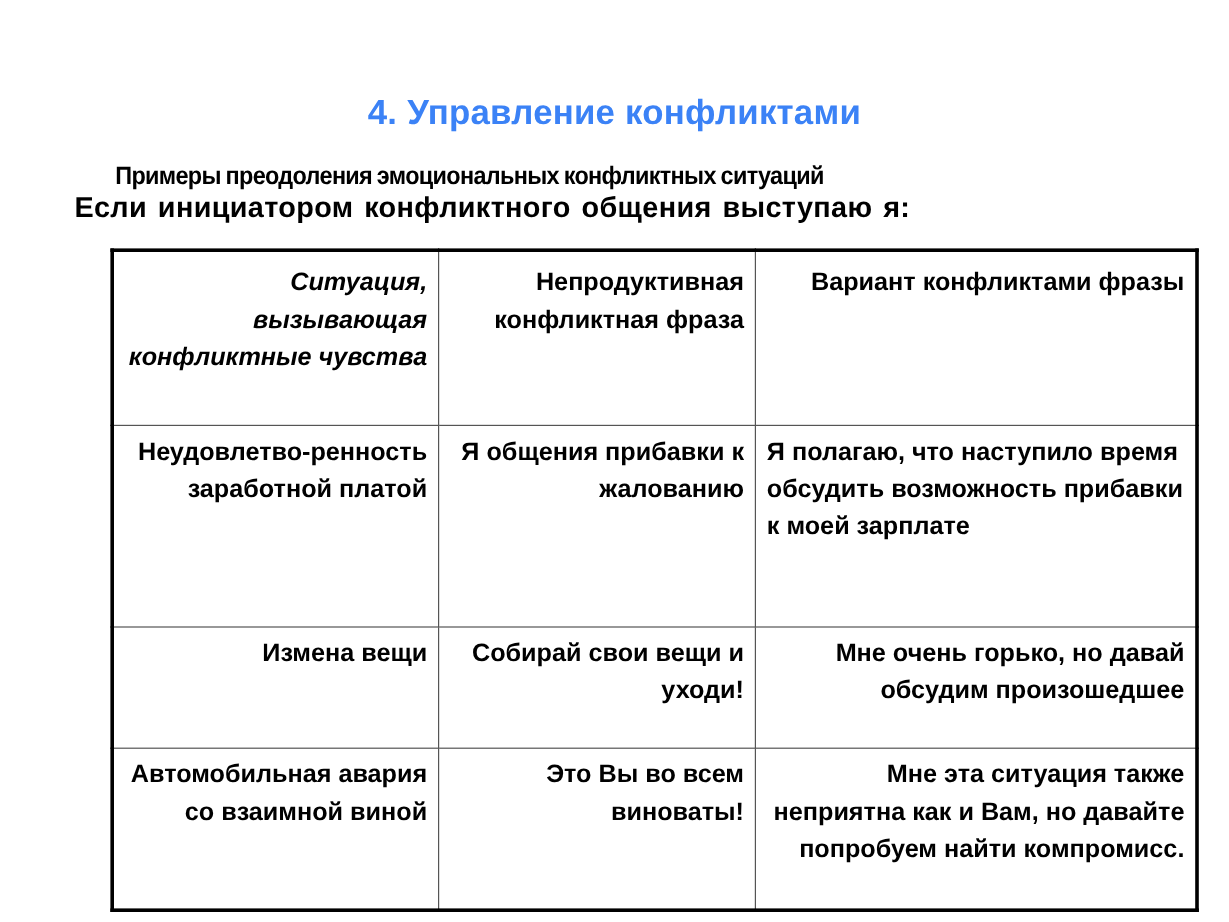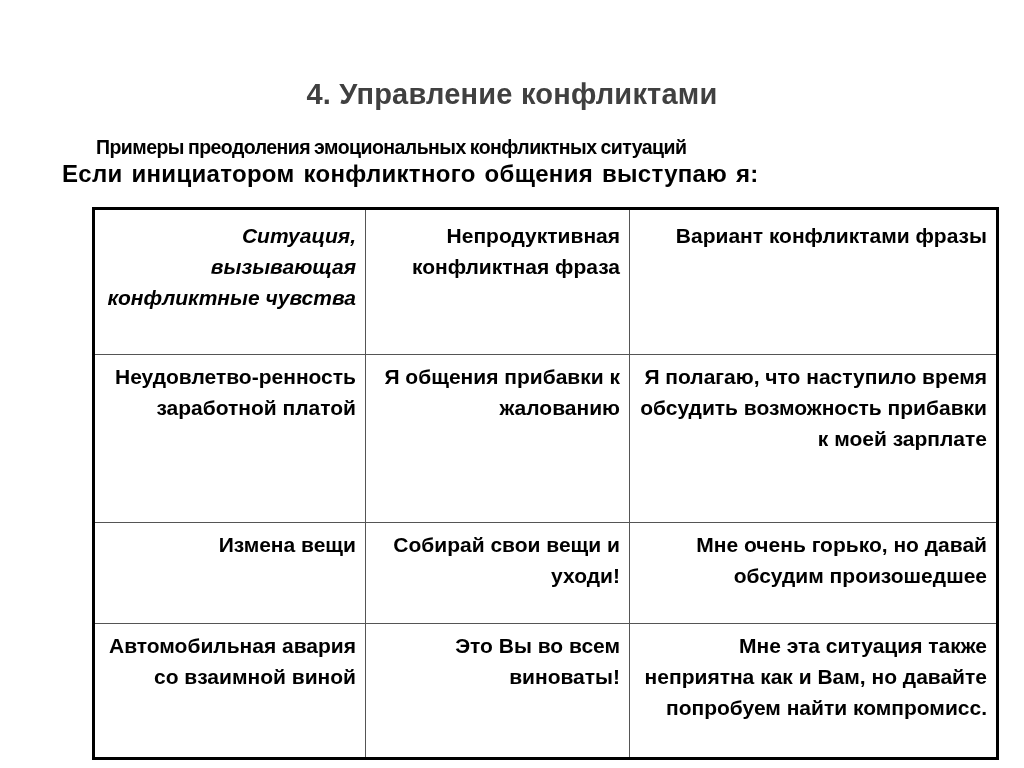--- a/index.html
+++ b/index.html
@@ -16,21 +16,21 @@
       color: #000000;
     }
     .slide-title {
       position: absolute;
       left: 0;
       width: 1024px;
       top: 78px;
       text-align: center;
       font-size: 29px;
       font-weight: bold;
-      color: #404040;
+      color: #3b82f6;
       letter-spacing: 0.2px;
     }
     .subtitle {
       position: absolute;
       left: 96px;
       top: 135px;
       font-size: 21px;
       font-weight: bold;
       letter-spacing: -0.6px;
       word-spacing: -1px;
@@ -66,21 +66,21 @@
     }
     .table th {
       text-align: right;
       font-weight: bold;
       padding-top: 10px;
     }
     .table th.italic {
       font-style: italic;
     }
     .table td.center {
-      text-align: right;
+      text-align: left;
     }
     .table td.left {
       text-align: right;
     }
     col.c1 { width: 272px; }
     col.c2 { width: 264px; }
     col.c3 { width: 368px; }
     tr.r0 { height: 146px; }
     tr.r1 { height: 168px; }
     tr.r2 { height: 101px; }

